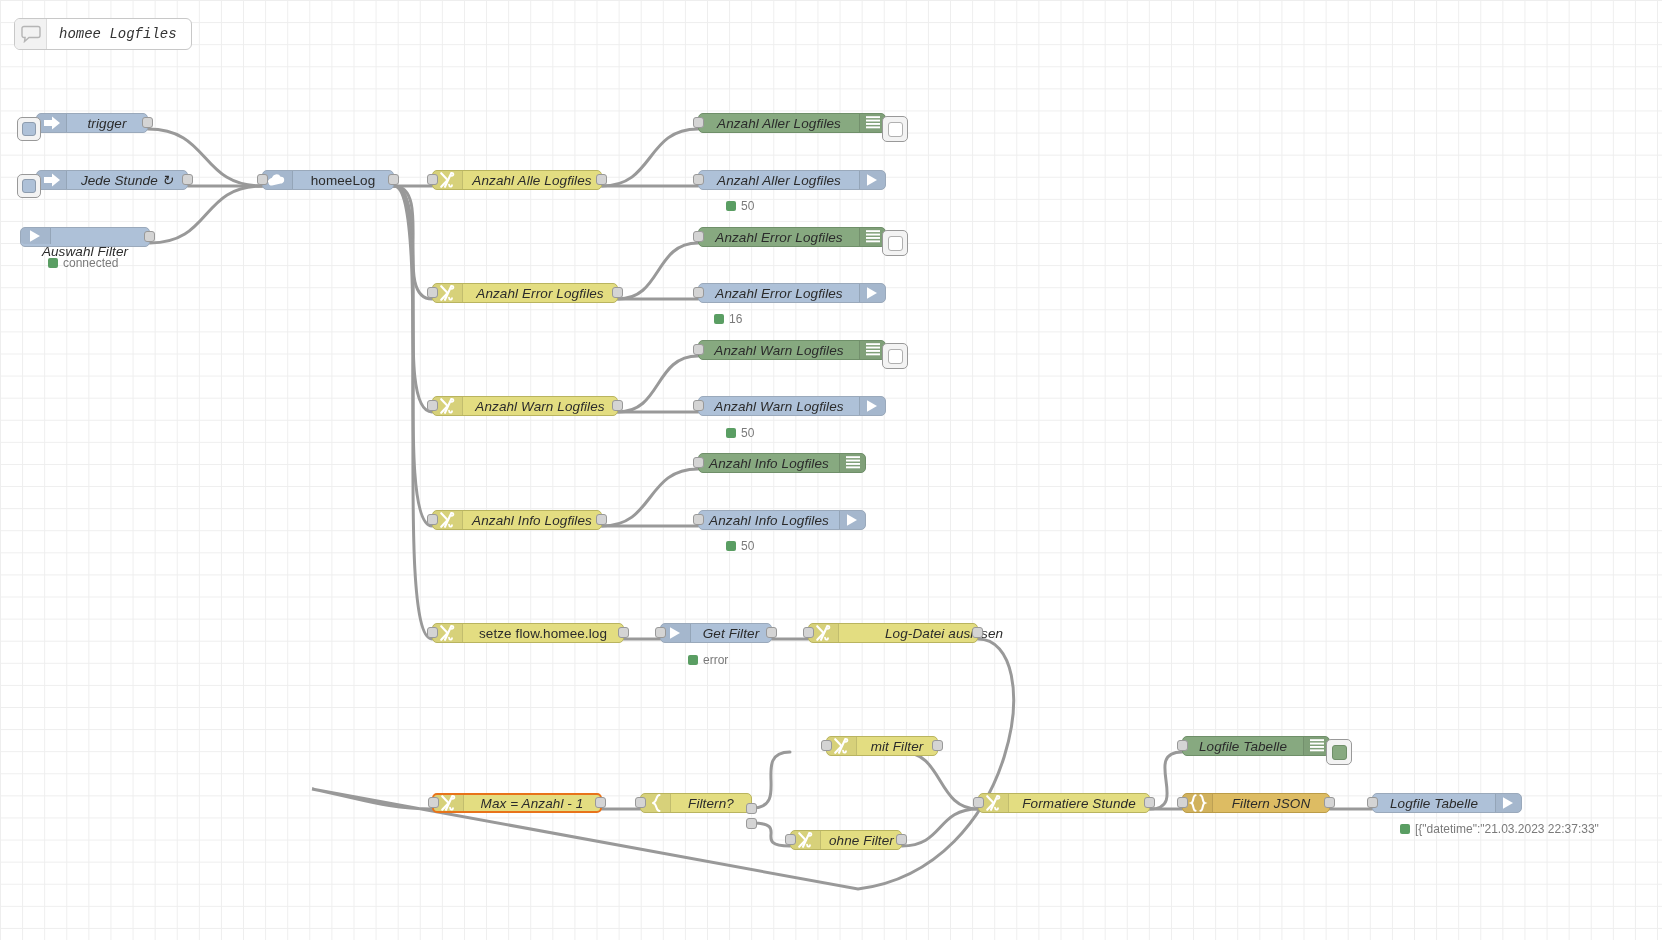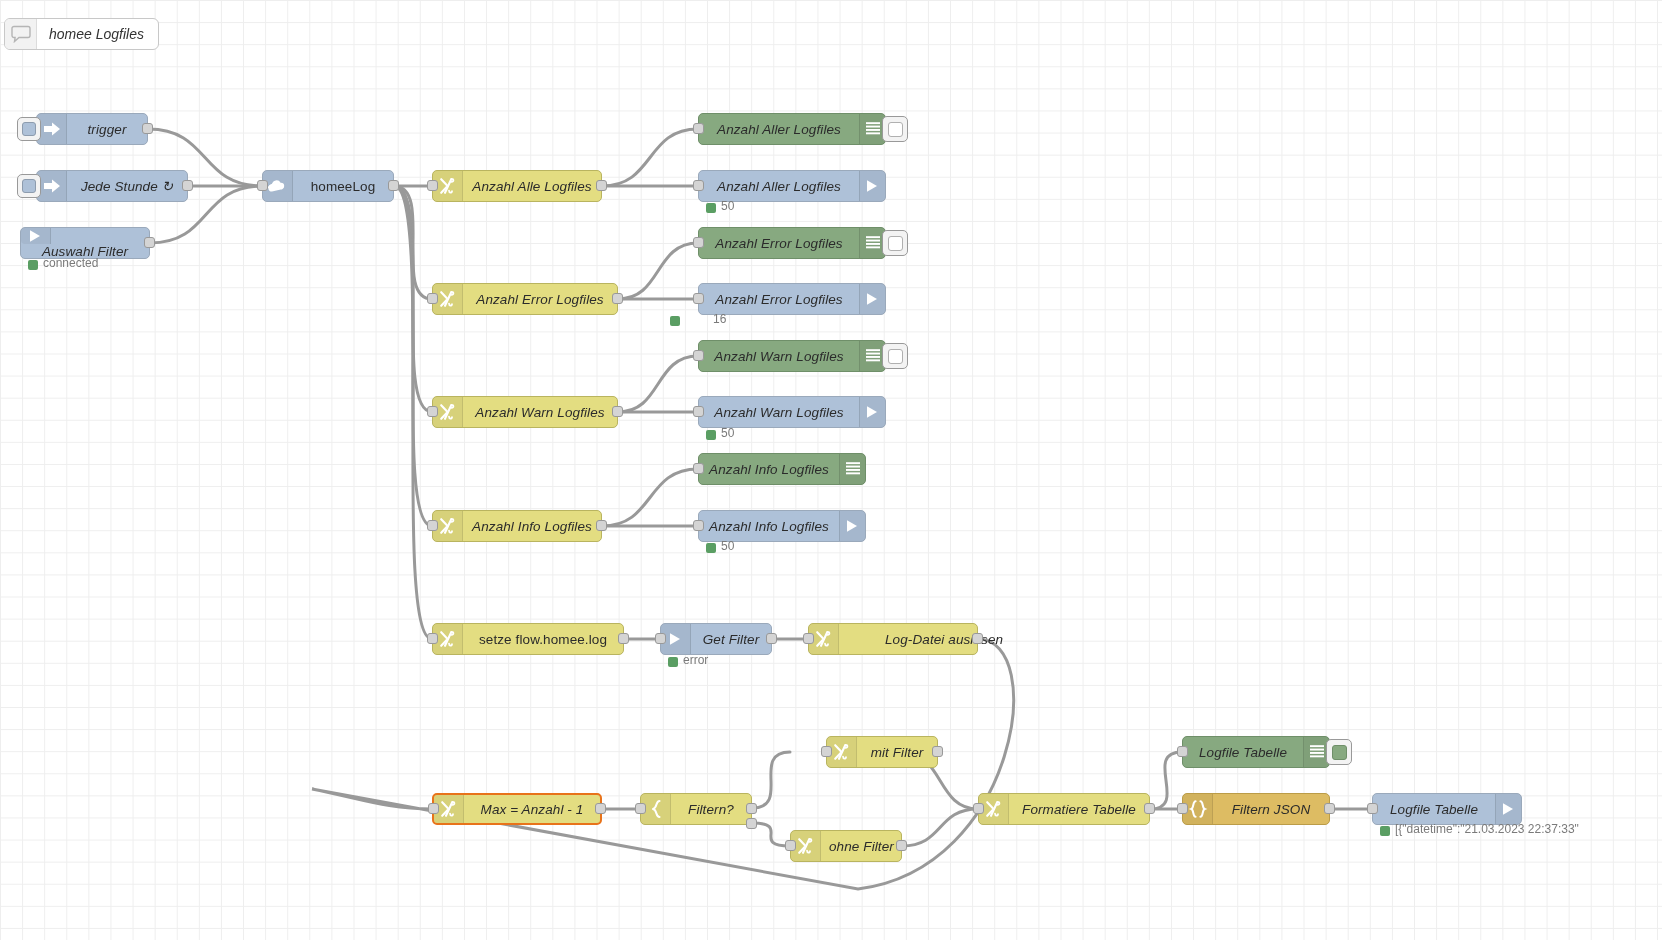--- a/index.html
+++ b/index.html
@@ -16,21 +16,21 @@
     background-color: #ffffff;
     background-image:
       linear-gradient(to right, #eeeeee 1px, transparent 1px),
       linear-gradient(to bottom, #eeeeee 1px, transparent 1px);
     background-size: 22.1px 22.1px;
     background-position: 0px 0px;
   }
   #wires { position: absolute; left: 0; top: 0; width: 1662px; height: 940px; pointer-events: none; }
   .node {
     position: absolute;
-    height: 32px;
+    height: 20px;
     border-radius: 5px;
     border: 1px solid #9a9a9a;
     display: flex;
     align-items: stretch;
     box-shadow: 0 0 0 0 rgba(0,0,0,0);
     text-align: right;
   }
   .node .label {
     flex: 1;
     display: flex;
@@ -116,24 +116,25 @@
     background: #ffffff;
     border: 1px solid #b0b0b0;
     border-radius: 3px;
   }
   .dbgbtn.active i { background: #87a980; border-color: #6f8f69; }
 
   
   .status {
     position: absolute;
     display: flex;
-    align-items: flex-end;
+    align-items: center;
     font-size: 12px;
     color: #7a7a7a;
     white-space: nowrap;
+    margin-left: 20px;
   }
   .status .dot {
     width: 10px; height: 10px;
     background: #5a9e63;
     border-radius: 2px;
     margin-right: 5px;
     flex: none;
   }
 
   
@@ -187,21 +188,21 @@
       <path d="M 978 639 C 1048 639 1018 869 858 889 L 312 789 C 362 799 387 809 432 809" fill="none" stroke="#999999" stroke-width="3" stroke-linecap="round"></path>
       <path d="M 602 809 C 642 809 600 809 640 809" fill="none" stroke="#999999" stroke-width="3" stroke-linecap="round"></path>
       <path d="M 752 808 C 792 808 750 752 790 752" fill="none" stroke="#999999" stroke-width="3" stroke-linecap="round"></path>
       <path d="M 752 823 C 792 823 750 846 790 846" fill="none" stroke="#999999" stroke-width="3" stroke-linecap="round"></path>
       <path d="M 902 752 C 943.8 752 936.2 809 978 809" fill="none" stroke="#999999" stroke-width="3" stroke-linecap="round"></path>
       <path d="M 902 846 C 943.8 846 936.2 809 978 809" fill="none" stroke="#999999" stroke-width="3" stroke-linecap="round"></path>
       <path d="M 1150 809 C 1190 809 1142 809 1182 809" fill="none" stroke="#999999" stroke-width="3" stroke-linecap="round"></path>
       <path d="M 1150 809 C 1190 809 1142 752 1182 752" fill="none" stroke="#999999" stroke-width="3" stroke-linecap="round"></path>
       <path d="M 1330 809 C 1370 809 1332 809 1372 809" fill="none" stroke="#999999" stroke-width="3" stroke-linecap="round"></path>
     </svg>
-  <div id="comment-node" class="comment" style="left:4px; top:18px;">
+  <div id="comment-node" class="comment" style="left:14px; top:18px;font-family:Liberation Mono, monospace;">
     <span class="iconbox">
       <svg class="glyph" width="20" height="18" viewBox="0 0 20 18">
         <path d="M3 1.5h14a2 2 0 0 1 2 2v7a2 2 0 0 1-2 2H8l-4.5 4 .6-4H3a2 2 0 0 1-2-2v-7a2 2 0 0 1 2-2z" fill="none" stroke="#b5b5b5" stroke-width="1.4"></path>
       </svg>
     </span>
     <span class="label">homee Logfiles</span>
   </div>
   <div id="nodes-layer">
       <div class="node n-blue" style="left: 36px; top: 113px; width: 112px;">
         <span class="iconbox">
@@ -480,21 +481,21 @@
       </div>
       <div class="node n-yellow" style="left: 978px; top: 793px; width: 172px;">
         <span class="iconbox">
           <svg class="glyph" width="20" height="20" viewBox="0 0 20 20">
             <path d="M3.2 3.2 L9.6 10.0 L3.2 16.8" fill="none" stroke="#fff" stroke-width="2.1" stroke-linecap="round"></path>
             <path d="M13.2 3.2 L7.0 16.8" fill="none" stroke="#fff" stroke-width="2.1" stroke-linecap="round"></path>
             <path d="M13.6 2.8 c2.4 0 2.4 3.1 0 3.1" fill="none" stroke="#fff" stroke-width="1.8" stroke-linecap="round"></path>
             <path d="M11.0 14.6 c0 2.6 3.0 2.4 3.0 0.6" fill="none" stroke="#fff" stroke-width="1.8" stroke-linecap="round"></path>
           </svg>
         </span>
-        <span class="label">Formatiere Tabelle</span>
+        <span class="label">Formatiere Stunde</span>
         <span class="port in"></span>
         <span class="port out"></span>
       </div>
       <div class="node n-gold" style="left: 1182px; top: 793px; width: 148px;">
         <span class="iconbox">
           <svg class="glyph" width="20" height="20" viewBox="0 0 20 20">
             <path d="M7.6 2.2 C4.6 2.2 6.0 9 3.4 10 C6.0 11 4.6 17.8 7.6 17.8" fill="none" stroke="#fff" stroke-width="2" stroke-linecap="round"></path>
             <path d="M12.4 2.2 C15.4 2.2 14.0 9 16.6 10 C14.0 11 15.4 17.8 12.4 17.8" fill="none" stroke="#fff" stroke-width="2" stroke-linecap="round"></path>
           </svg>
         </span>
@@ -529,21 +530,21 @@
     </div>
   <div id="status-layer">
       <div class="status" style="left: 28px; top: 256px;">
         <span class="dot"></span>
         <span>connected</span>
       </div>
       <div class="status" style="left: 706px; top: 199px;">
         <span class="dot"></span>
         <span>50</span>
       </div>
-      <div class="status" style="left: 670px; top: 312px; gap: 28px;">
+      <div class="status" style="left: 694px; top: 312px;">
         <span class="dot"></span>
         <span>16</span>
       </div>
       <div class="status" style="left: 706px; top: 426px;">
         <span class="dot"></span>
         <span>50</span>
       </div>
       <div class="status" style="left: 706px; top: 539px;">
         <span class="dot"></span>
         <span>50</span>

